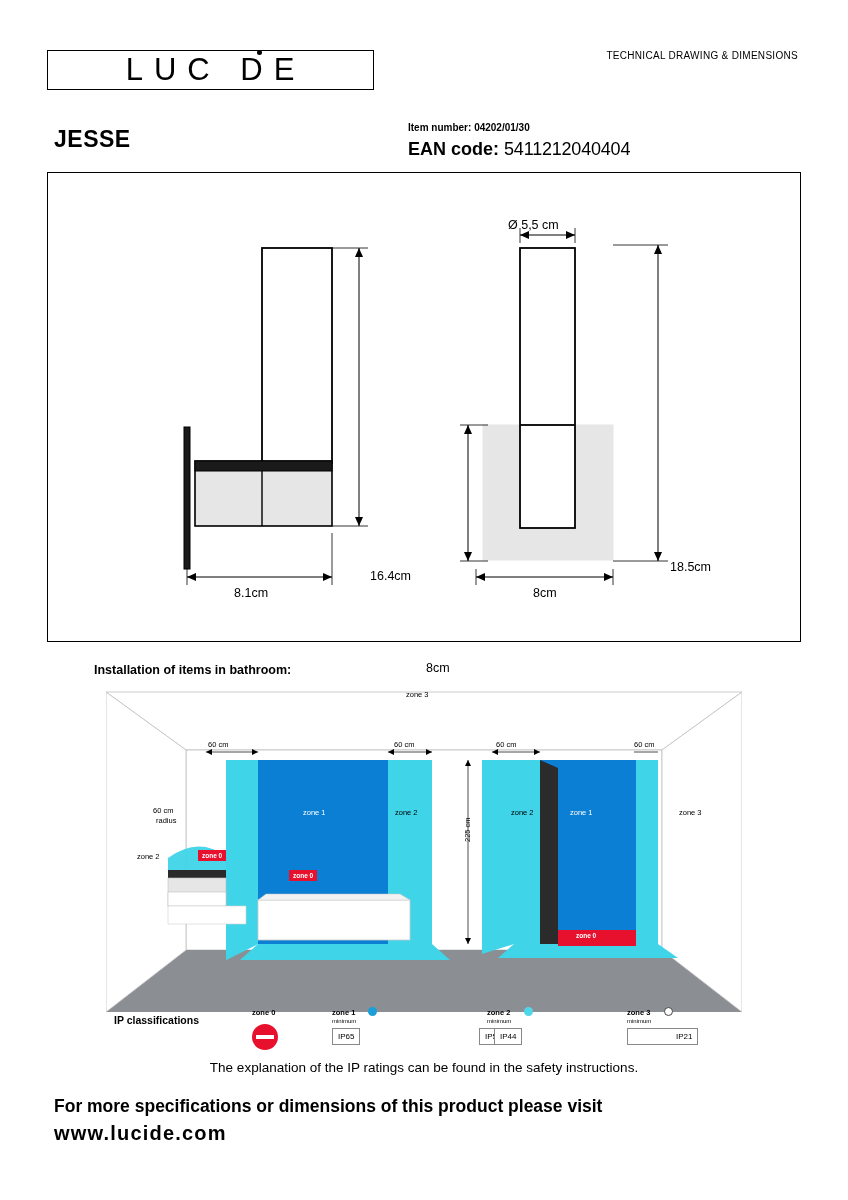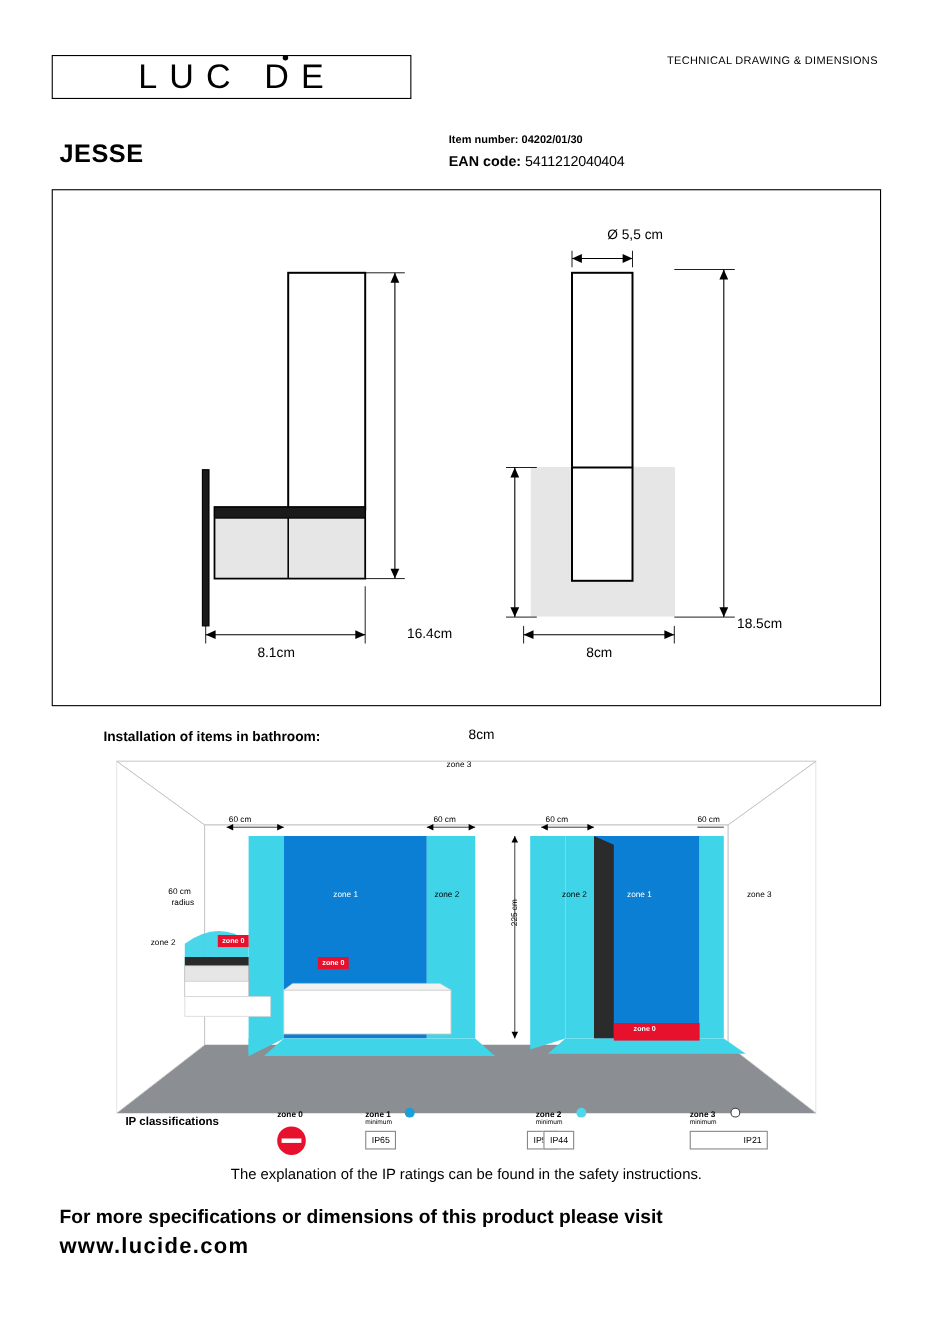--- a/index.html
+++ b/index.html
@@ -45,21 +45,21 @@
   .product-name {
     position: absolute; left: 54px; top: 126px;
     font-size: 23px; font-weight: bold; letter-spacing: 0.5px;
   }
   .item-line {
     position: absolute; left: 408px; top: 122px;
     font-size: 10px; font-weight: bold;
   }
   .ean-line {
     position: absolute; left: 408px; top: 139px;
-    font-size: 13px;
+    font-size: 18px;
   }
   .ean-line b { font-weight: bold; }
   .ean-val { font-weight: normal; letter-spacing: -0.2px; }
 
   
   .drawing-box {
     position: absolute; left: 47px; top: 172px;
     width: 754px; height: 470px;
     border: 1.2px solid #000;
     background: #fff;
@@ -208,21 +208,21 @@
       <line x1="428" y1="404" x2="565" y2="404" stroke="#000" stroke-width="1"></line>
       <path d="M428 404 l9 -4 l0 8 z" fill="#000" stroke="none"></path>
       <path d="M565 404 l-9 -4 l0 8 z" fill="#000" stroke="none"></path>
       <line x1="428" y1="396" x2="428" y2="412" stroke="#000" stroke-width="0.8"></line>
       <line x1="565" y1="396" x2="565" y2="412" stroke="#000" stroke-width="0.8"></line>
     </g>
   </svg>
 
   <div class="dim-label" style="left:322px; top:396px;">16.4cm</div>
   <div class="dim-label" style="left:186px; top:413px;">8.1cm</div>
-  <div class="dim-label" style="left:460px; top:33px;margin-left:44px;">Ø 5,5 cm</div>
+  <div class="dim-label" style="left:460px; top:45px;">Ø 5,5 cm</div>
   <div class="dim-label" style="left:622px; top:387px;">18.5cm</div>
   <div class="dim-label" style="left:378px; top:488px; ">8cm</div>
   <div class="dim-label" style="left:485px; top:413px;">8cm</div>
 </div>
 
 <div class="install-label">Installation of items in bathroom:</div>
 
 <div class="bath-box">
   <svg width="636" height="370" viewBox="0 0 636 370">
 

